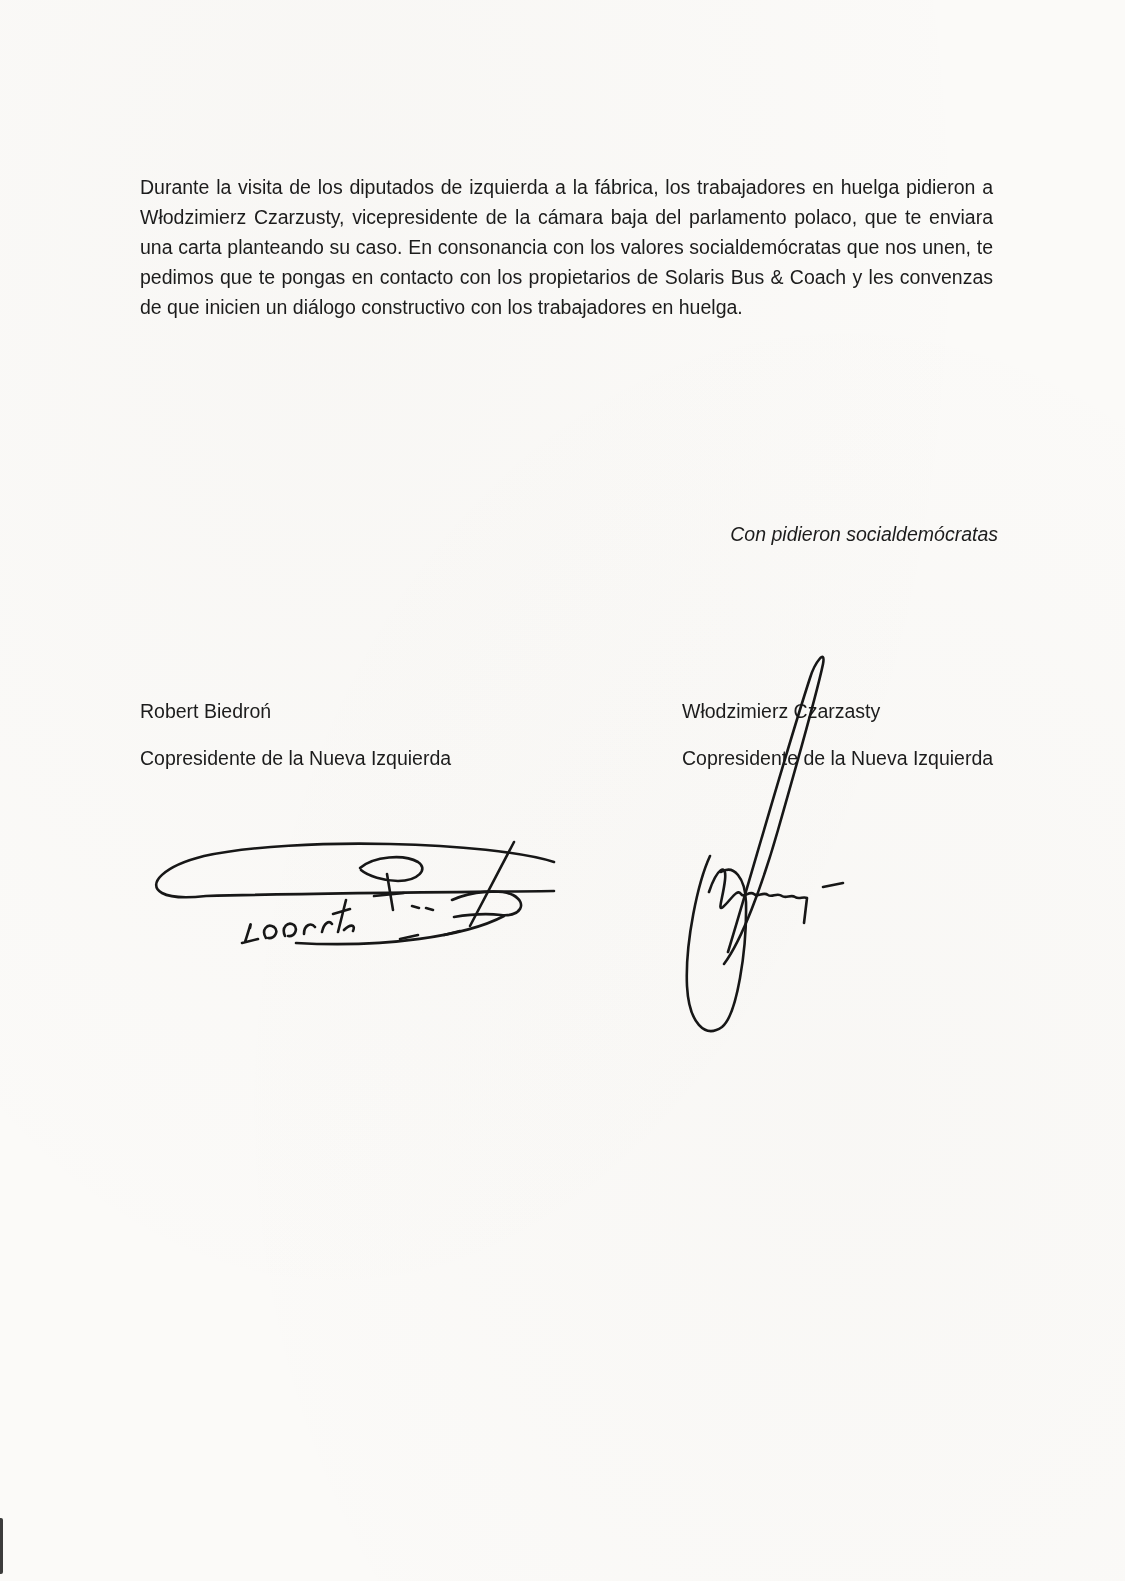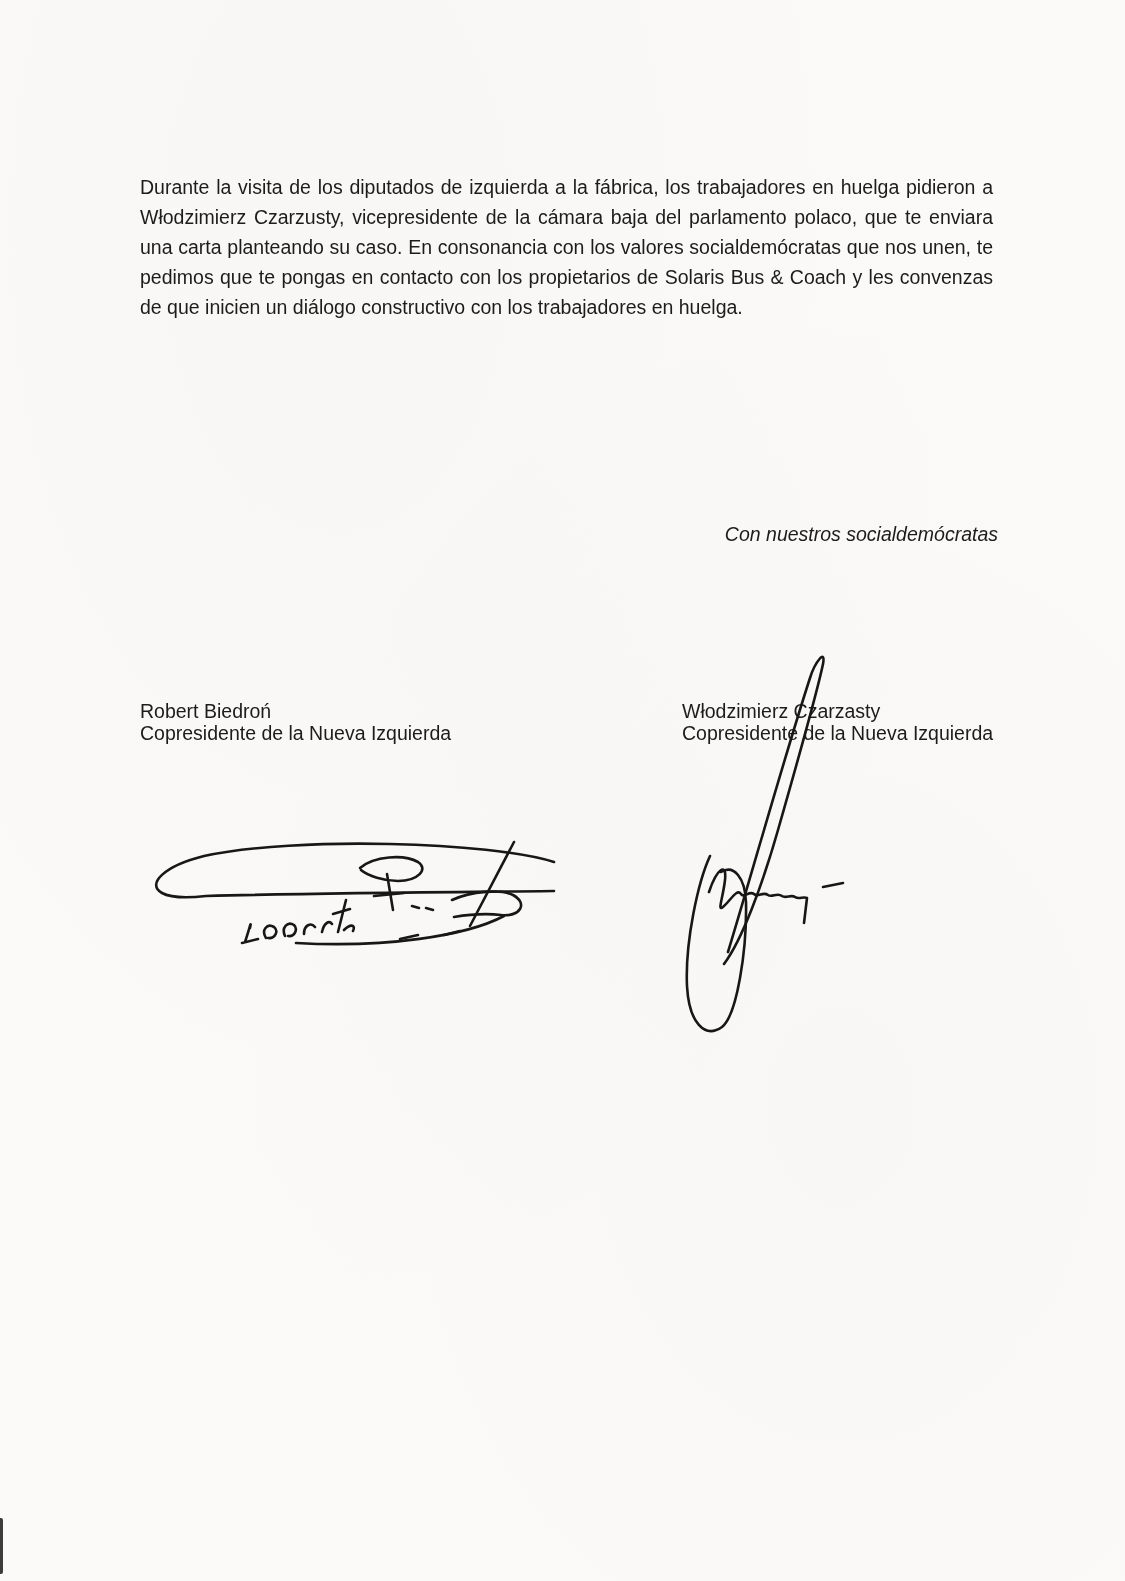--- a/index.html
+++ b/index.html
@@ -40,21 +40,21 @@
     color: #1c1c1c;
   }
   .signer {
     position: absolute;
     top: 700px;
     font-size: 19.5px;
     color: #1c1c1c;
   }
   .signer-left  { left: 140px; }
   .signer-right { left: 682px; }
-  .signer-name  { line-height: 22px; }
+  .signer-name  { line-height: 22px; margin-bottom: 25px; }
   .signer-title { line-height: 22px; }
   .sig {
     position: absolute;
     fill: none;
     stroke: #171717;
     stroke-width: 2.6;
     stroke-linecap: round;
     stroke-linejoin: round;
   }
   .sig-biedron   { left: 146px; top: 836px; width: 424px; height: 116px; }
@@ -70,21 +70,21 @@
   }
 </style>
 </head>
 <body>
 
 <div class="page">
 
   <p class="body-para para1">Durante la visita de los diputados de izquierda a la fábrica, los trabajadores en huelga pidieron a Włodzimierz Czarzusty, vicepresidente de la cámara baja del parlamento polaco, que te enviara una carta planteando su caso. En consonancia con los valores socialdemócratas que nos unen, te pedimos que te pongas en contacto con los propietarios de Solaris Bus &amp; Coach y les convenzas de que inicien un diálogo constructivo con los trabajadores en huelga.</p>
 
 
-  <p class="closing">Con nuestros socialdemócratas</p>
+  <p class="closing">Con pidieron socialdemócratas</p>
 
   <div class="signer signer-left">
     <div class="signer-name">Robert Biedroń</div>
     <div class="signer-title">Copresidente de la Nueva Izquierda</div>
   </div>
 
   <div class="signer signer-right">
     <div class="signer-name">Włodzimierz Czarzasty</div>
     <div class="signer-title">Copresidente de la Nueva Izquierda</div>
   </div>

